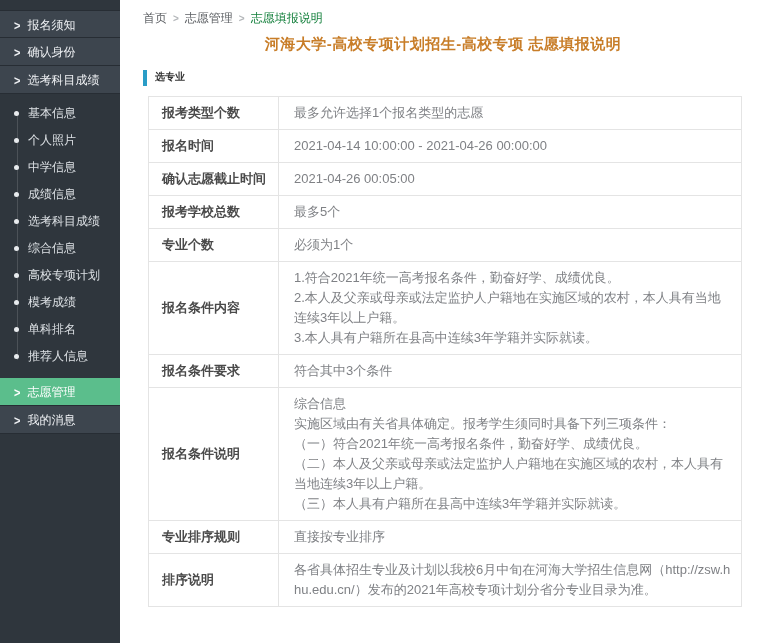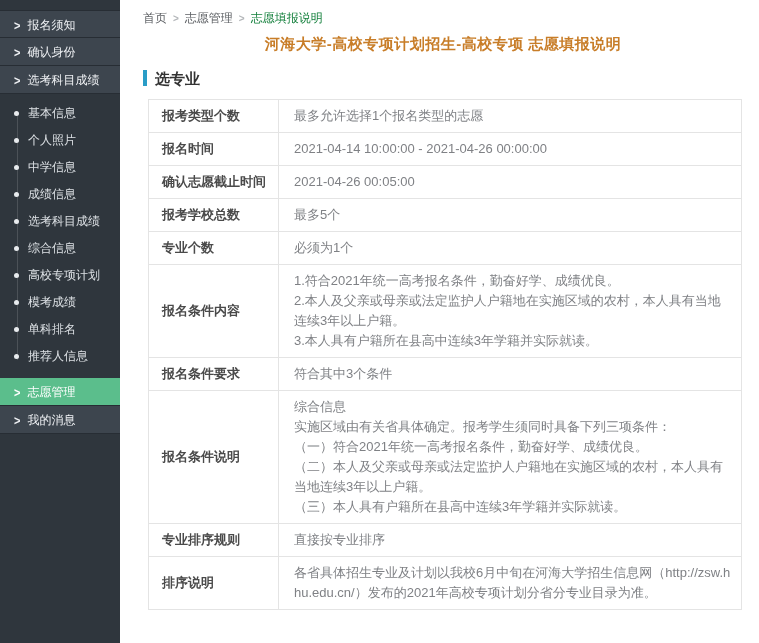--- a/index.html
+++ b/index.html
@@ -26,21 +26,21 @@
 
   
   .main { position:absolute; left:127px; top:0; right:0; bottom:0; background:#fff; }
   .breadcrumb { padding:10px 0 0 16px; font-size:12px; color:#5e6165; }
   .crumb { margin-right:6px; }
   .crumb.current { color:#15803d; }
   .crumb-sep { color:#b4b7ba; margin-right:6px; font-size:10px; font-weight:bold; }
   .page-title { margin-top:8px; text-align:center; font-size:15px; font-weight:bold;
                 color:#c87d28; letter-spacing:0.5px; }
   .section-header { display:flex; align-items:flex-start; margin:16px 0 10px 16px;
-                    font-size:15px; font-weight:bold; color:#333; }
+                    font-size:10px; font-weight:bold; color:#333; }
   .accent-bar { width:4px; height:16px; background:#2a9dc7; margin-right:8px; }
 
   .spec-table { margin-left:21px; width:594px; border-collapse:collapse; table-layout:fixed; }
   .spec-table td { border:1px solid #e4e4e4; font-size:13px; vertical-align:middle; }
   .t-label { width:130px; font-weight:bold; color:#4a4a4a; padding:6px 6px 6px 13px; }
   .t-value { color:#7f8185; padding:6px 10px 6px 15px; line-height:20px; word-break:break-all; }
   .cell-line { line-height:20px; }
 </style>
 </head>
 <body>

